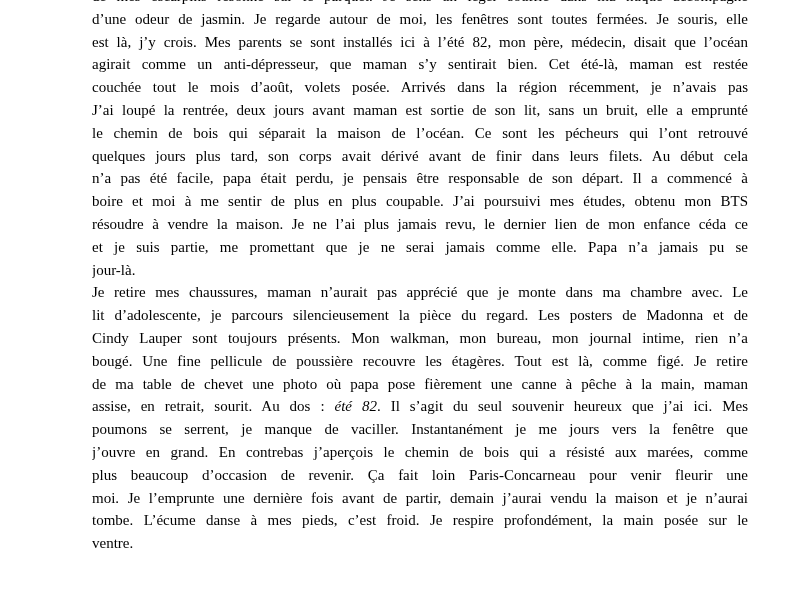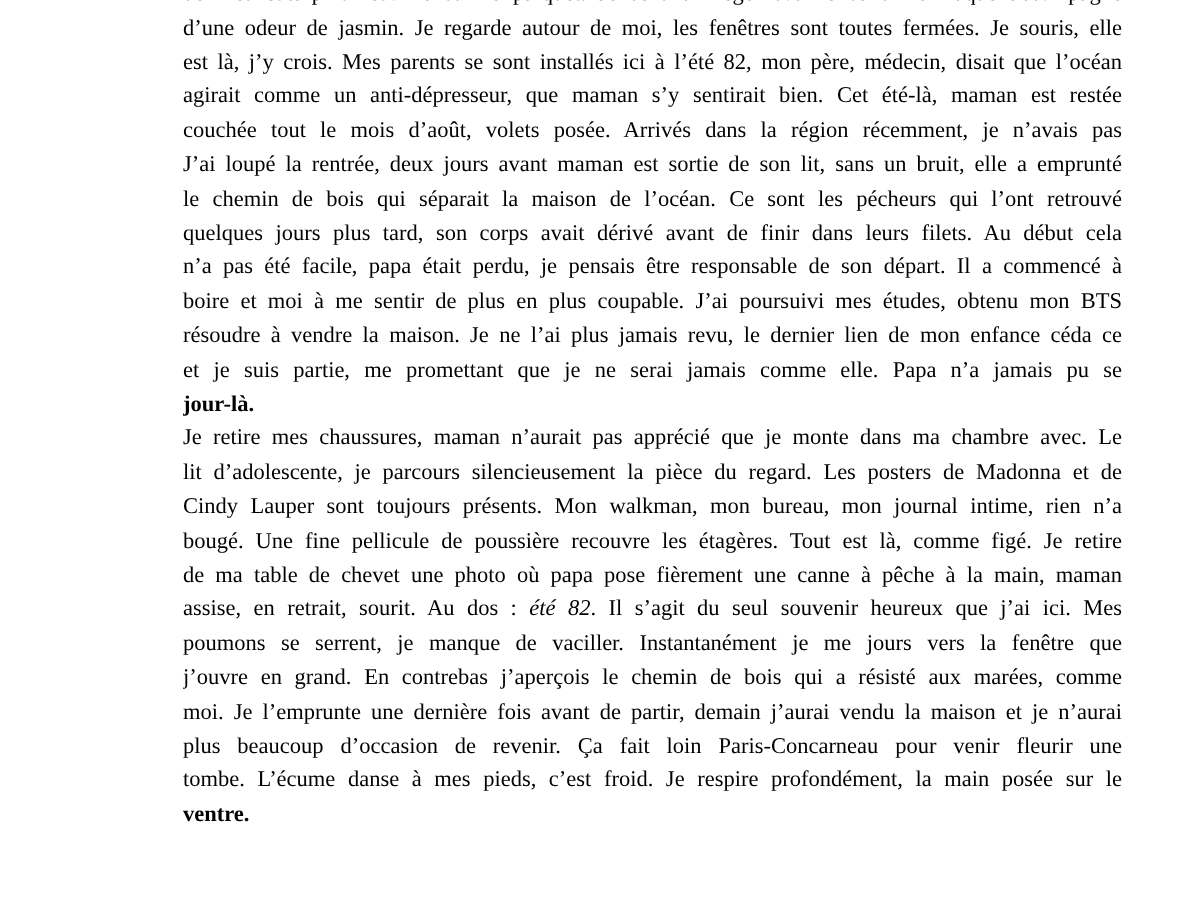--- a/index.html
+++ b/index.html
@@ -23,25 +23,23 @@
     line-height: 22.8px;
     color: #000000;
   }
   .paragraph { margin: 0; }
   .line {
     text-align: justify;
     text-align-last: justify;
     height: 22.8px;
     overflow: hidden;
     white-space: normal;
-    margin-left: 30px;
   }
   .line.para-end {
     text-align-last: left;
-    font-weight: bold;
   }
   .line em {
     font-style: italic;
   }
 </style>
 </head>
 <body>
 
 <div class="page" style="background: rgb(255, 255, 255); color: rgb(0, 0, 0);">
     <div class="paragraph">
@@ -61,18 +59,18 @@
     </div>
     <div class="paragraph">
       <div class="line">Je retire mes chaussures, maman n’aurait pas apprécié que je monte dans ma chambre avec. Le</div>
       <div class="line">lit d’adolescente, je parcours silencieusement la pièce du regard. Les posters de Madonna et de</div>
       <div class="line">Cindy Lauper sont toujours présents. Mon walkman, mon bureau, mon journal intime, rien n’a</div>
       <div class="line">bougé. Une fine pellicule de poussière recouvre les étagères. Tout est là, comme figé. Je retire</div>
       <div class="line">de ma table de chevet une photo où papa pose fièrement une canne à pêche à la main, maman</div>
       <div class="line">assise, en retrait, sourit. Au dos : <em>été 82</em>. Il s’agit du seul souvenir heureux que j’ai ici. Mes</div>
       <div class="line">poumons se serrent, je manque de vaciller. Instantanément je me jours vers la fenêtre que</div>
       <div class="line">j’ouvre en grand. En contrebas j’aperçois le chemin de bois qui a résisté aux marées, comme</div>
+      <div class="line">plus beaucoup d’occasion de revenir. Ça fait loin Paris-Concarneau pour venir fleurir une</div>
       <div class="line">moi. Je l’emprunte une dernière fois avant de partir, demain j’aurai vendu la maison et je n’aurai</div>
-      <div class="line">plus beaucoup d’occasion de revenir. Ça fait loin Paris-Concarneau pour venir fleurir une</div>
       <div class="line">tombe. L’écume danse à mes pieds, c’est froid. Je respire profondément, la main posée sur le</div>
       <div class="line para-end">ventre.</div>
     </div>
   </div>
 
 </body></html>

